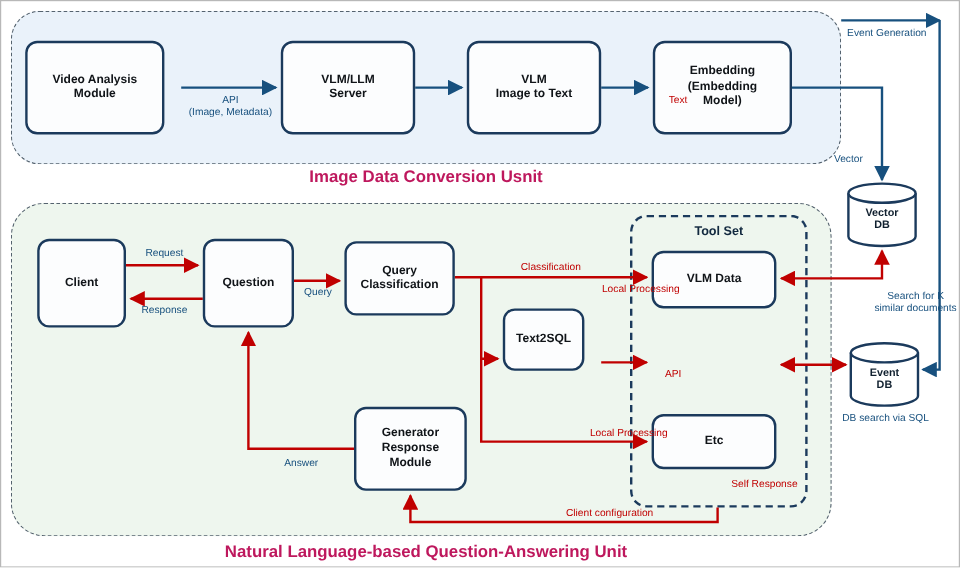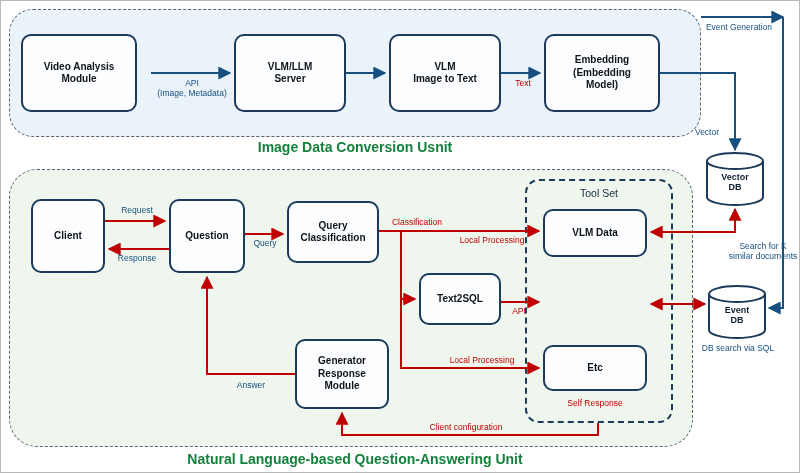--- a/index.html
+++ b/index.html
@@ -1,31 +1,31 @@
 <!DOCTYPE html>
 <html><head>
 <meta charset="utf-8">
 <style>
   html,body{margin:0;padding:0;background:#ffffff;font-family:"Liberation Sans",sans-serif;}
   .canvas{position:relative;width:800px;height:473px;background:#ffffff;overflow:hidden;border:1px solid #b8b8b8;box-sizing:border-box;}
   .unit{position:absolute;box-sizing:border-box;border:1.5px dashed #55636f;}
   .unit-top{left:8px;top:8px;width:692px;height:128px;border-radius:24px;background:#eaf2fa;}
   .unit-bottom{left:8px;top:168px;width:684px;height:278px;border-radius:28px;background:#eef6ee;}
   .toolset{position:absolute;left:524px;top:178px;width:148px;height:244px;border:2px dashed #1b3a5c;border-radius:14px;box-sizing:border-box;z-index:1;}
-  .toolset-title{position:absolute;top:6px;left:0;width:100%;text-align:center;font-weight:normal;font-size:10.5px;color:#12293f;}
+  .toolset-title{position:absolute;top:6px;left:0;width:100%;text-align:center;font-weight:bold;font-size:10.5px;color:#12293f;}
   svg.wires{position:absolute;left:0;top:0;z-index:2;}
   .node{position:absolute;z-index:3;background:#fcfdfe;border:2px solid #1b3a5c;border-radius:10px;box-sizing:border-box;
         display:flex;align-items:center;justify-content:center;text-align:center;
         font-weight:bold;font-size:10px;line-height:1.25;color:#101418;white-space:pre-line;}
   .dblabel{position:absolute;z-index:4;display:flex;align-items:center;justify-content:center;text-align:center;
         font-weight:bold;font-size:9px;line-height:1.15;color:#10202f;white-space:pre-line;}
   .elabel{position:absolute;z-index:4;font-weight:normal;font-size:8.5px;line-height:1.2;text-align:center;white-space:pre-line;}
   .blue{color:#17507e;}
-  .red{color:#c00000;}
-  .unit-title{position:absolute;z-index:4;text-align:center;font-weight:bold;font-size:14px;color:#15803d;}
+  .red{color:#c00000;margin-left:42px;}
+  .unit-title{position:absolute;z-index:4;text-align:center;font-weight:bold;font-size:14px;color:#be185d;}
 </style>
 </head>
 <body>
 
 <div class="canvas">
 
   <div class="unit unit-top"></div>
   <div class="unit unit-bottom"></div>
   <div class="toolset">
     <div class="toolset-title">Tool Set</div>
@@ -83,21 +83,21 @@
   <div class="node" style="left:543px;top:33px;width:116px;height:78px">Embedding
 (Embedding
 Model)</div>
   <div class="node" style="left:388px;top:33px;width:112px;height:78px">VLM
 Image to Text</div>
 
   <div class="node" style="left:30px;top:198px;width:74px;height:74px">Client</div>
   <div class="node" style="left:168px;top:198px;width:76px;height:74px">Question</div>
   <div class="node" style="left:286px;top:200px;width:92px;height:62px">Query
 Classification</div>
-  <div class="node" style="left:418px;top:272px;width:82px;height:52px">Text2SQL</div>
+  <div class="node" style="left:418px;top:256px;width:68px;height:52px">Text2SQL</div>
   <div class="node" style="left:542px;top:208px;width:104px;height:48px">VLM Data</div>
   <div class="node" style="left:542px;top:344px;width:104px;height:46px">Etc</div>
   <div class="node" style="left:294px;top:338px;width:94px;height:70px">Generator
 Response
 Module</div>
 
   <div class="dblabel" style="left:706px;top:163px;width:56px;height:36px">Vector
 DB</div>
   <div class="dblabel" style="left:708px;top:296px;width:56px;height:36px">Event
 DB</div>

